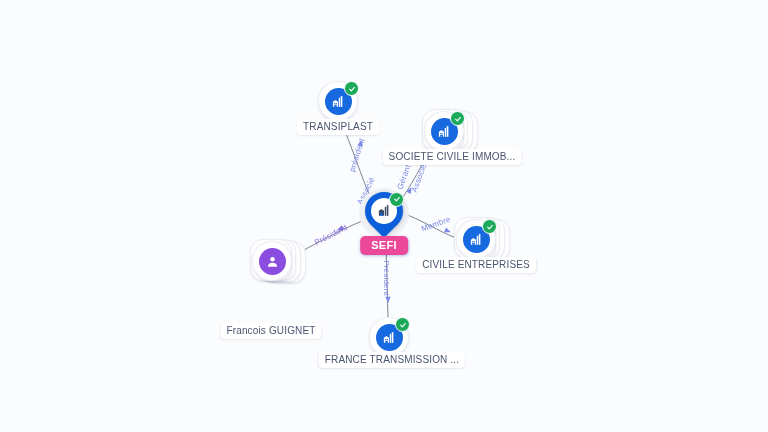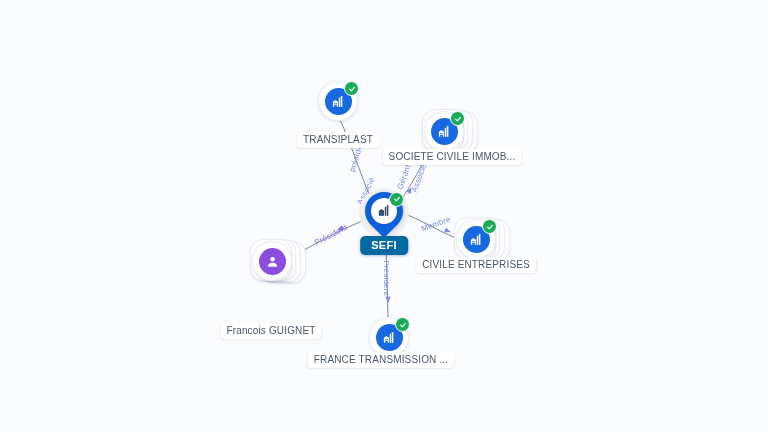--- a/index.html
+++ b/index.html
@@ -168,21 +168,21 @@
     white-space: nowrap;
     font-size: 10px;
     color: #4a5470;
     background: #ffffff;
     padding: 2px 6px 3px 6px;
     border-radius: 4px;
     box-shadow: 0 1px 2px rgba(40,50,80,0.10);
     letter-spacing: 0.15px;
   }
   .node-label.root {
-    background: #0369a1;
+    background: #ec4899;
     color: #ffffff;
     font-weight: bold;
     font-size: 11px;
     border-radius: 5px;
     padding: 3px 11px 4px 11px;
     box-shadow: 0 1px 3px rgba(20,60,160,0.30);
     letter-spacing: 0.3px;
   }
 
   
@@ -268,21 +268,21 @@
               </svg>
             </div>
             <div class="badge">
               <svg width="8" height="8" viewBox="0 0 24 24" aria-hidden="true">
                 <path d="M5 12.5 L10 17.5 L19 7" fill="none" stroke="#ffffff" stroke-width="3.4" stroke-linecap="round" stroke-linejoin="round"></path>
               </svg>
             </div>
           </div>
         </div>
       </div>
-      <div class="node-label" style="left: 338px; top: 119px; margin-top: 13px;">TRANSIPLAST</div>
+      <div class="node-label" style="left: 338px; top: 119px;">TRANSIPLAST</div>
       <div class="node" style="left: 444px; top: 131px;">
         <div class="node-art">
           <div class="stack">
             <div class="card c3"></div>
             <div class="card c2"></div>
             <div class="card c1"></div>
             <div class="card c0"></div>
           </div>
           <div class="bubble">
             <div class="disc">
@@ -346,21 +346,21 @@
               </svg>
             </div>
             <div class="badge">
               <svg width="8" height="8" viewBox="0 0 24 24" aria-hidden="true">
                 <path d="M5 12.5 L10 17.5 L19 7" fill="none" stroke="#ffffff" stroke-width="3.4" stroke-linecap="round" stroke-linejoin="round"></path>
               </svg>
             </div>
           </div>
         </div>
       </div>
-      <div class="node-label" style="left: 381px; top: 352px;">FRANCE TRANSMISSION ...</div>
+      <div class="node-label" style="left: 392px; top: 352px;">FRANCE TRANSMISSION ...</div>
       <div class="node" style="left: 272px; top: 261px;">
         <div class="node-art">
           <div class="stack">
             <div class="card c3"></div>
             <div class="card c2"></div>
             <div class="card c1"></div>
             <div class="card c0"></div>
           </div>
           <div class="bubble">
             <div class="disc person">

